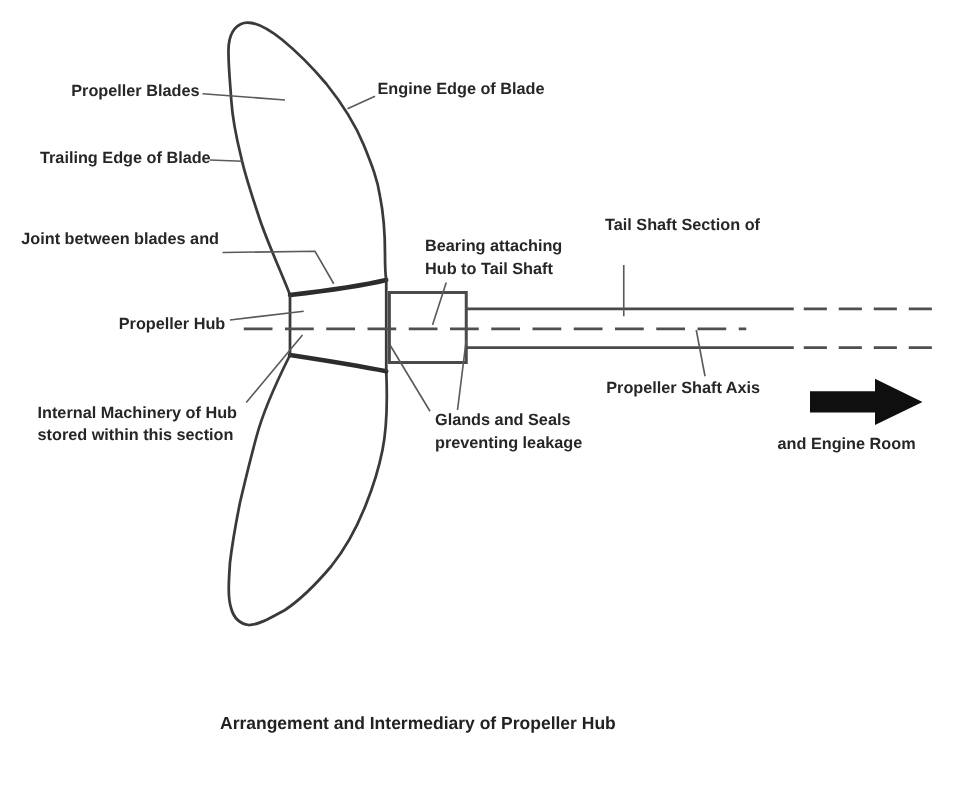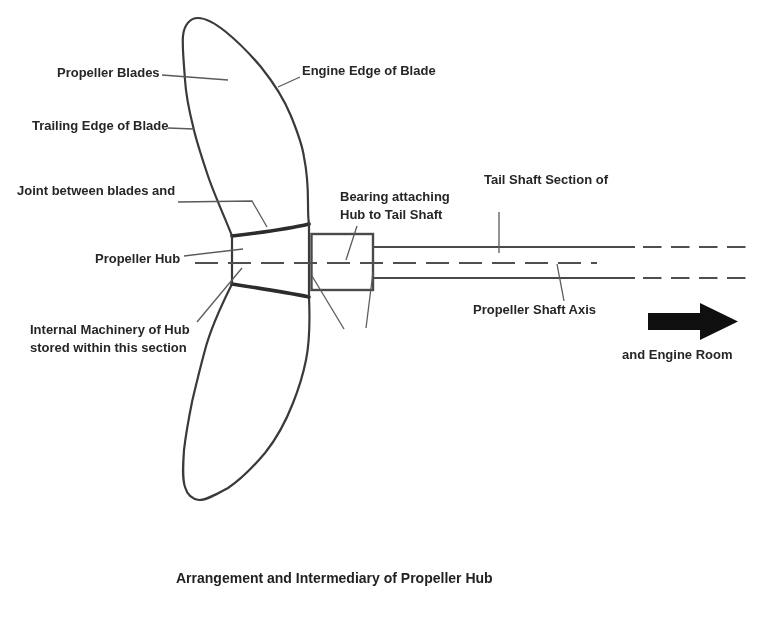--- a/index.html
+++ b/index.html
@@ -130,22 +130,26 @@
 
   <div class="lbl" style="left:340px; top:188px;">
     <span>Bearing attaching</span>
     <span>Hub to Tail Shaft</span>
   </div>
 
   <div class="lbl" style="left:484px; top:171px;">
     <span>Tail Shaft Section of</span>
   </div>
 
+  <div class="lbl" style="left:348px; top:327px;">
+    <span>Glands and Seals</span>
+    <span>preventing leakage</span>
+  </div>
 
-  <div class="lbl" style="left:473px; top:301px;">
+  <div class="lbl" style="left:485px; top:301px;">
     <span>Propeller Shaft Axis</span>
   </div>
 
   <div class="lbl" style="left:622px; top:346px;">
     <span>and Engine Room</span>
   </div>
 
   <div class="caption">Arrangement and Intermediary of Propeller Hub</div>
 
 </div>

